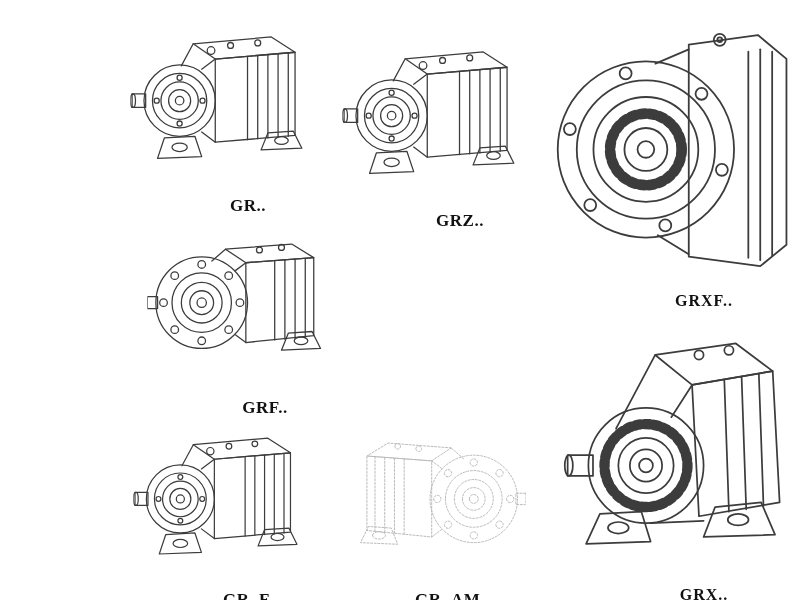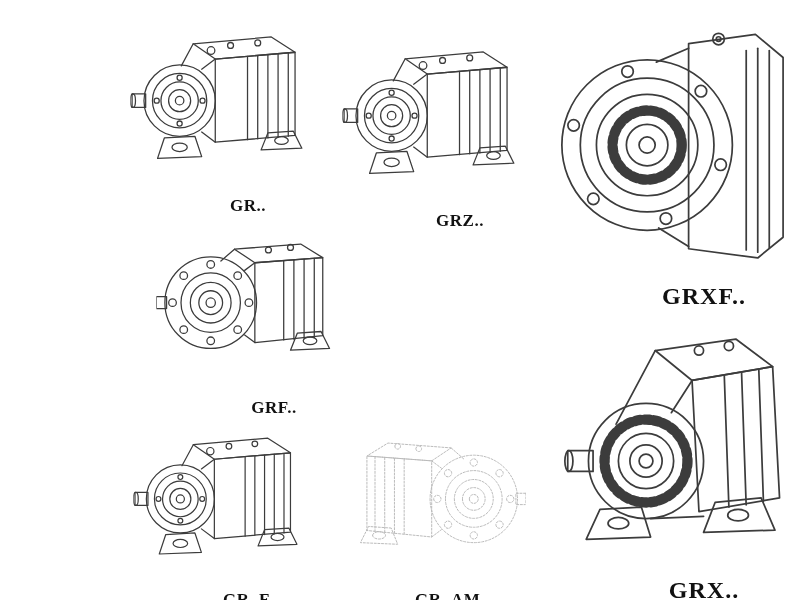--- a/index.html
+++ b/index.html
@@ -42,21 +42,21 @@
   .label{
     flex:0 0 auto;
     font-weight:bold;
     font-size:17px;
     letter-spacing:.5px;
     color:var(--label);
     padding:2px 0 4px;
     white-space:nowrap;
     margin-left:40px;
   }
-  .label.big{font-size:24px;letter-spacing:1px;}
+  .label.big{font-size:16px;letter-spacing:1px;}
 </style>
 </head>
 <body>
 
 <svg width="0" height="0" style="position:absolute" aria-hidden="true">
   <defs>
 
     <symbol id="sym-gr" viewBox="0 0 230 205">
       <polygon points="74,28 166,20 194,38 100,46"></polygon>
       <circle cx="118" cy="30" r="3.5"></circle>
@@ -189,21 +189,21 @@
 
   <figure class="cell" style="left:500px;top:0px;width:288px;height:298px">
     <div class="drawing">
       <svg viewBox="0 0 240 230">
           <use href="#sym-grxf"></use>
         </svg>
     </div>
     <figcaption class="label big">GRXF..</figcaption>
   </figure>
 
-  <figure class="cell" style="left:109px;top:206px;width:210px;height:200px">
+  <figure class="cell" style="left:100px;top:206px;width:210px;height:200px">
     <div class="drawing">
       <svg viewBox="0 0 230 205">
           <use href="#sym-grf"></use>
         </svg>
     </div>
     <figcaption class="label">GRF..</figcaption>
   </figure>
 
 
   <figure class="cell" style="left:84px;top:406px;width:205px;height:192px">

